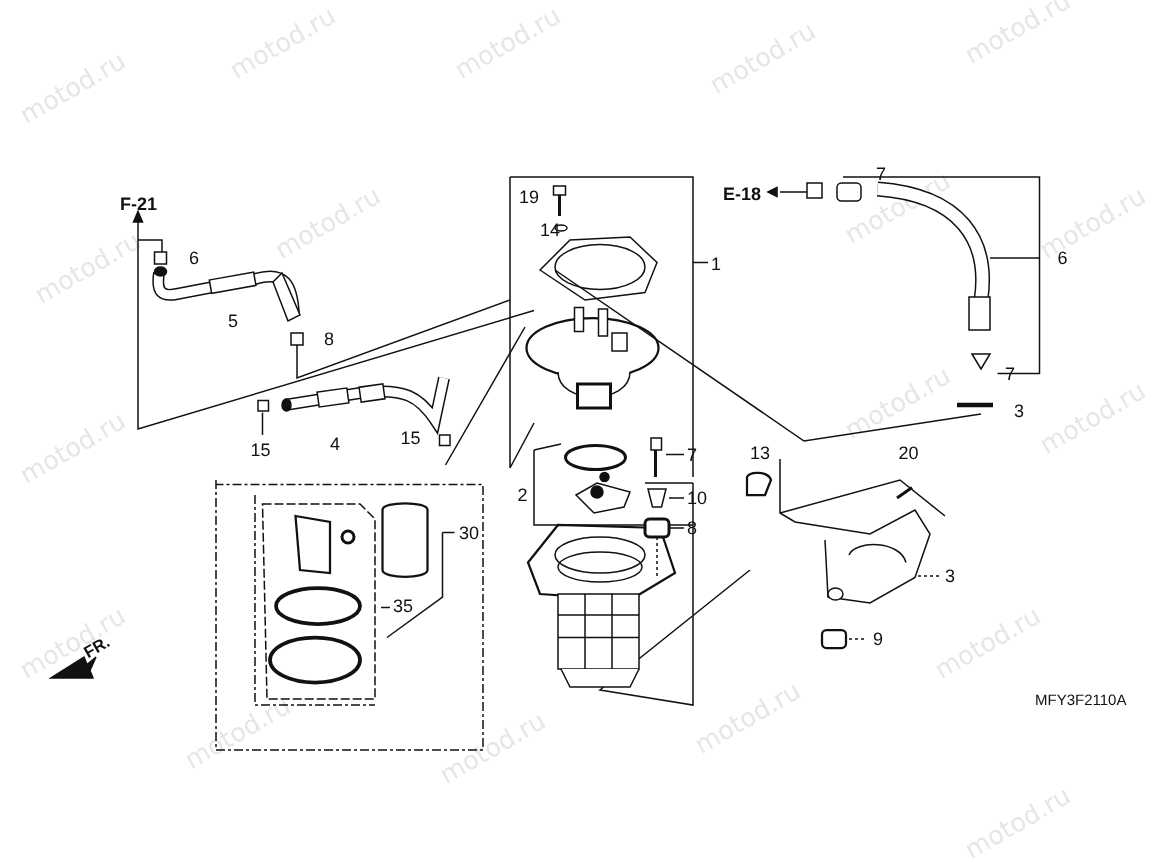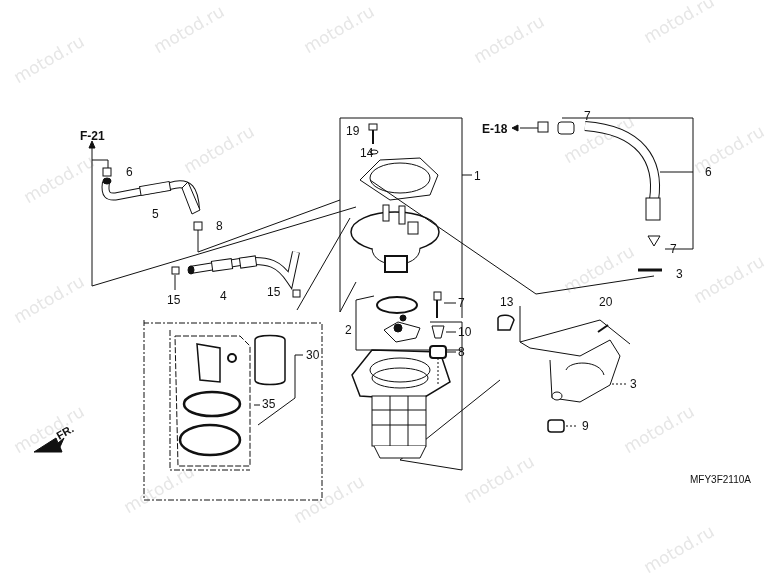--- a/index.html
+++ b/index.html
@@ -1,20 +1,20 @@
 <!DOCTYPE html>
 <html><head>
 <meta charset="utf-8">
 <style>
   html, body { margin:0; padding:0; background:#ffffff; }
   body { width:768px; height:576px; position:relative; overflow:hidden; font-family:"Liberation Sans", sans-serif; }
   #diagram { position:absolute; left:0; top:0; width:768px; height:576px; }
   .lbl { position:absolute; font-family:"Liberation Sans", sans-serif; font-size:12px; color:#111; line-height:12px; white-space:nowrap; }
   .ref { position:absolute; font-family:"Liberation Sans", sans-serif; font-size:12px; font-weight:bold; color:#111; white-space:nowrap; }
-  .code { position:absolute; font-family:"Liberation Sans", sans-serif; font-size:10px; color:#111; white-space:nowrap;margin-top:12px; }
+  .code { position:absolute; font-family:"Liberation Sans", sans-serif; font-size:10px; color:#111; white-space:nowrap; }
   .wm { position:absolute; font-family:"DejaVu Sans", sans-serif; font-size:17px; color:#e6e6e6; transform:rotate(-30deg); transform-origin:left top; white-space:nowrap; pointer-events:none; }
   .fr { position:absolute; font-family:"Liberation Sans", sans-serif; font-size:11px; font-weight:bold; color:#111; transform:rotate(-30deg); }
 </style>
 </head>
 <body>
 
 <div>
   <span class="wm" style="left:10px;top:70px">motod.ru</span>
   <span class="wm" style="left:150px;top:40px">motod.ru</span>
   <span class="wm" style="left:300px;top:40px">motod.ru</span>

